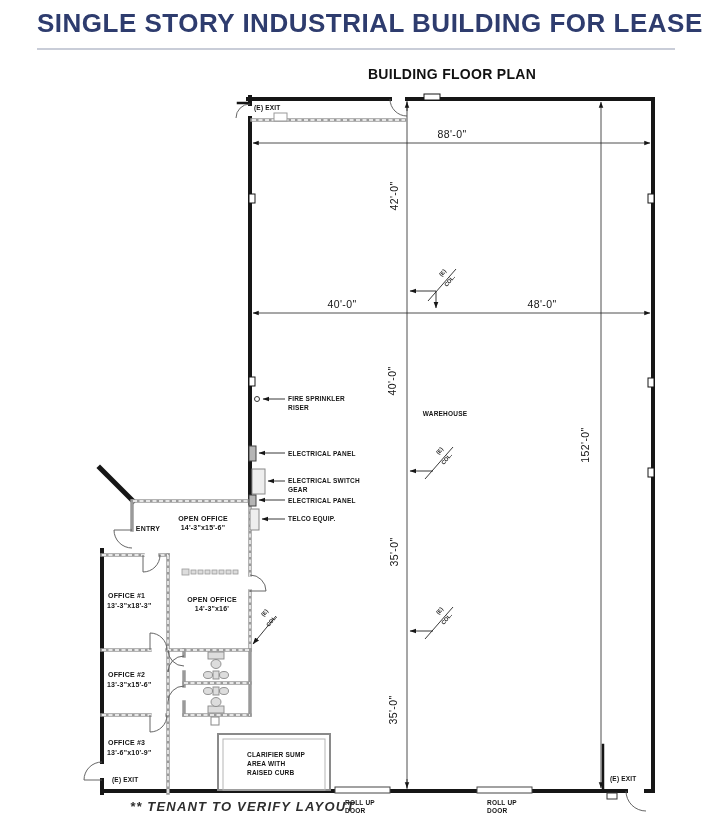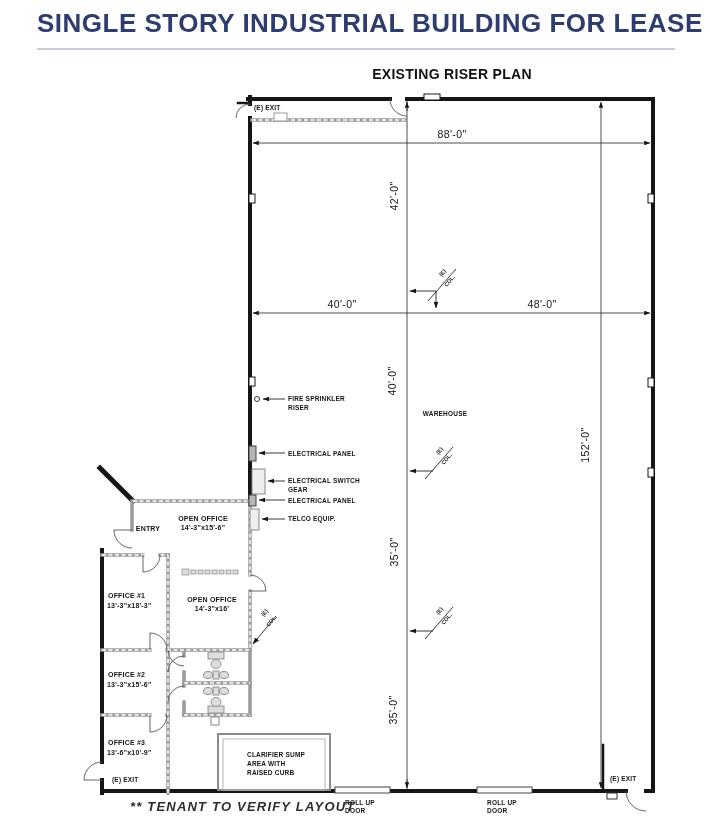--- a/index.html
+++ b/index.html
@@ -17,21 +17,21 @@
   .dim{font-size:10.5px;font-weight:normal;letter-spacing:.4px;}
   .col{font-size:5.5px;font-weight:bold;}
   .note{font-size:13px;font-style:italic;font-weight:bold;letter-spacing:1.2px;fill:#2d2d2d;}
 </style>
 </head>
 <body>
 
 <div id="page">
   <div id="main-title">SINGLE STORY INDUSTRIAL BUILDING FOR LEASE</div>
   <div id="title-rule"></div>
-  <div id="plan-title">EXISTING RISER PLAN</div>
+  <div id="plan-title">BUILDING FLOOR PLAN</div>
 
   <svg width="710" height="831" viewBox="0 0 710 831">
     <defs>
       <marker id="arr" viewBox="0 0 10 10" refX="9" refY="5" markerWidth="8" markerHeight="8" orient="auto-start-reverse">
           <path d="M0,1.5 L9.5,5 L0,8.5 z" fill="#161616"></path>
         </marker>
     </defs>
 
     <g stroke="#222" stroke-width="0.8" fill="none">
       <line x1="407" y1="99" x2="407" y2="791"></line>

